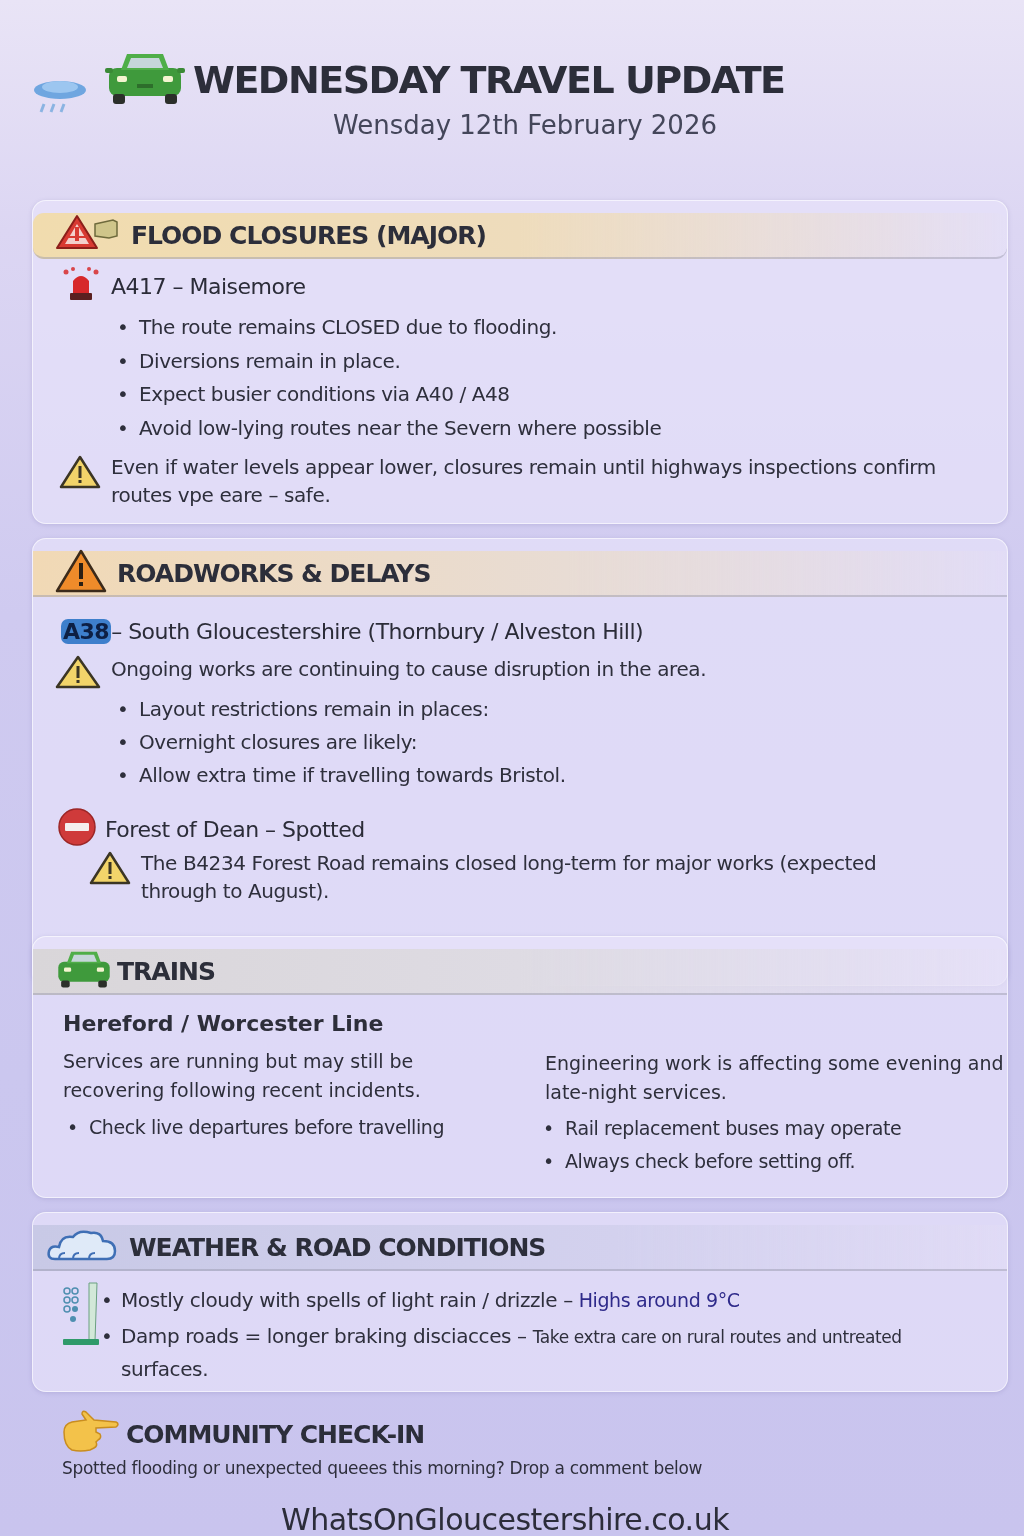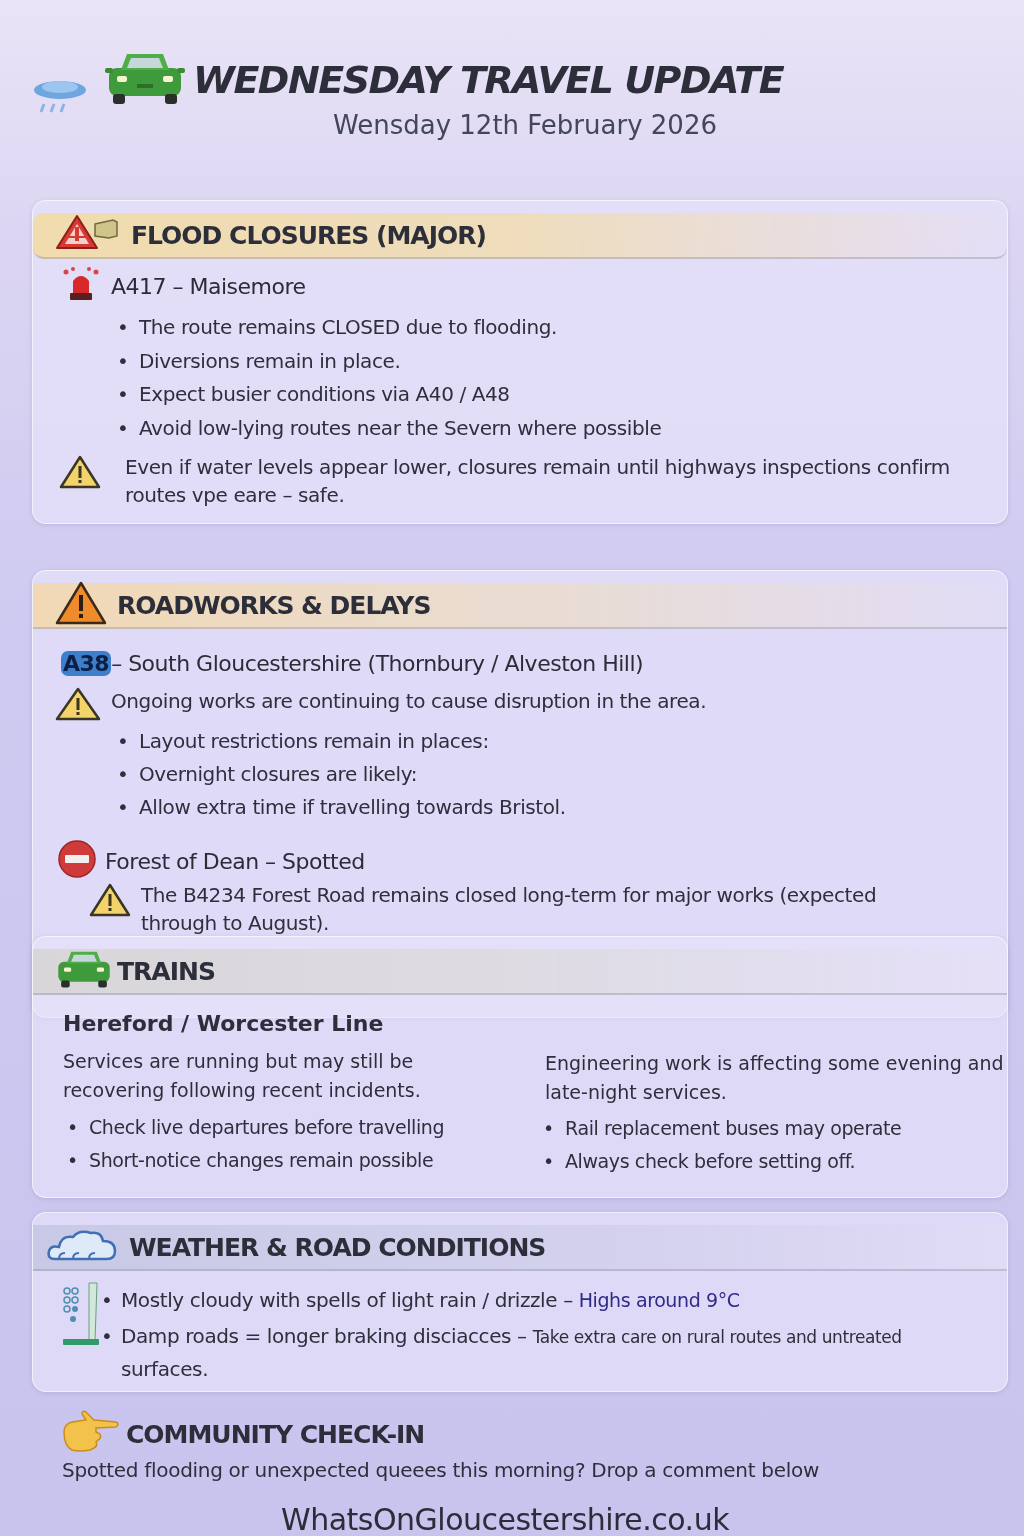--- a/index.html
+++ b/index.html
@@ -5,21 +5,21 @@
   * { box-sizing: border-box; margin: 0; padding: 0; }
   html, body { width: 1024px; height: 1536px; overflow: hidden; }
   body {
     font-family: "DejaVu Sans", sans-serif;
     color: #2a2a35;
     background: linear-gradient(180deg, #e9e4f6 0%, #dcd6f3 15%, #cfcaf0 40%, #cbc7ef 70%, #c9c4ee 100%);
     position: relative;
   }
   .header { position: absolute; left: 0; top: 40px; width: 1024px; height: 120px; }
   .title-row { position: absolute; left: 105px; top: 10px; display: flex; align-items: center; }
-  .title { font-size: 38px; font-weight: bold; color: #2c2e3a; letter-spacing: -1.5px; margin-left: 8px; font-style: italic; }
+  .title { font-size: 38px; font-weight: bold; color: #2c2e3a; letter-spacing: -1.5px; margin-left: 8px; }
   .subtitle { position: absolute; left: 0; width: 1050px; top: 70px; text-align: center; font-size: 26px; color: #44465a; }
   .rain-cloud { position: absolute; left: 30px; top: 38px; }
 
   .panel {
     position: absolute; left: 32px; width: 976px;
     background: rgba(232, 228, 250, 0.65);
     border: 1px solid rgba(255,255,255,0.6);
     border-radius: 14px;
     box-shadow: 0 1px 4px rgba(120,110,170,0.25);
   }
@@ -114,33 +114,33 @@
     <span class="txt">A417 – Maisemore</span>
   </div>
 
   <ul class="bullets" style="left:80px; top:110px; line-height:33.5px;">
     <li>The route remains CLOSED due to flooding.</li>
     <li>Diversions remain in place.</li>
     <li>Expect busier conditions via A40 / A48</li>
     <li>Avoid low-lying routes near the Severn where possible</li>
   </ul>
 
-  <div class="note" style="left:26px; top:252px; width:920px;gap:14px;">
+  <div class="note" style="left:26px; top:252px; width:920px;">
     <span style="flex:0 0 auto; margin-top:2px;">
       <svg width="42" height="34" viewBox="0 0 42 34">
         <path d="M21 2 L40 32 L2 32 Z" fill="#f2d46a" stroke="#3b3524" stroke-width="2.5" stroke-linejoin="round"></path>
         <rect x="19.5" y="11" width="3" height="12" fill="#3b3524"></rect>
         <rect x="19.5" y="25" width="3" height="3" fill="#3b3524"></rect>
       </svg>
     </span>
     <span class="txt">Even if water levels appear lower, closures remain until highways inspections confirm routes vpe eare – safe.</span>
   </div>
 </div>
 
-<div class="panel" style="top:570px; height:448px;">
+<div class="panel" style="top:538px; height:448px;">
   <div class="panel-head head-road">
     <span>
       <svg width="52" height="44" viewBox="0 0 52 44">
         <path d="M26 2 L50 42 L2 42 Z" fill="#ef8b2a" stroke="#3b2a1a" stroke-width="2.5" stroke-linejoin="round"></path>
         <rect x="24" y="14" width="4" height="16" fill="#2b1f14"></rect>
         <rect x="24" y="33" width="4" height="4" fill="#2b1f14"></rect>
       </svg>
     </span>
     <span class="panel-title">ROADWORKS &amp; DELAYS</span>
   </div>
@@ -202,21 +202,20 @@
         <rect x="60" y="44" width="12" height="10" rx="3" fill="#2b2f2a"></rect>
       </svg>
     </span>
     <span class="panel-title" style="margin-left:4px;">TRAINS</span>
   </div>
 
   <div class="col-title" style="left:30px; top:74px; font-size:22px; font-weight:bold;">Hereford / Worcester Line</div>
   <div class="col-text" style="left:30px; top:110px; width:420px;">Services are running but may still be recovering following recent incidents.</div>
   <ul class="bullets col-bullets" style="left:30px; top:174px;">
     <li>Check live departures before travelling</li>
-    <li>Short-notice changes remain possible</li>
   </ul>
 
   <div class="col-text" style="left:512px; top:112px; width:460px;">Engineering work is affecting some evening and late-night services.</div>
   <ul class="bullets col-bullets" style="left:506px; top:175px;">
     <li>Rail replacement buses may operate</li>
     <li>Always check before setting off.</li>
   </ul>
 </div>
 
 <div class="panel" style="top:1212px; height:180px;">
@@ -260,16 +259,16 @@
 
 <div class="community">
   <div style="display:flex; align-items:center;">
     <span>
       <svg width="60" height="44" viewBox="0 0 60 44">
         <path d="M4 22 Q4 14 12 12 L26 10 L22 4 Q22 0 26 2 L34 10 L56 12 Q60 14 56 17 L36 18 L36 22 L40 24 Q42 28 38 30 L36 32 Q38 36 34 38 L30 40 Q20 42 12 40 Q4 36 4 22 Z" fill="#f3c24a" stroke="#c98d1f" stroke-width="1.5"></path>
       </svg>
     </span>
     <span class="panel-title" style="margin-left:6px;">COMMUNITY CHECK-IN</span>
   </div>
-  <div style="position:absolute; left:2px; top:48px; width:960px; font-size:20px; color:#2e2f3c; white-space:nowrap; letter-spacing:-0.3px;">Spotted flooding or unexpected queees this morning?  Drop a comment below</div>
+  <div style="position:absolute; left:2px; top:48px; width:960px; font-size:17px; color:#2e2f3c; white-space:nowrap; letter-spacing:-0.3px;">Spotted flooding or unexpected queees this morning?  Drop a comment below</div>
 </div>
 
 <div class="footer">WhatsOnGloucestershire.co.uk</div>
 
 </body></html>

